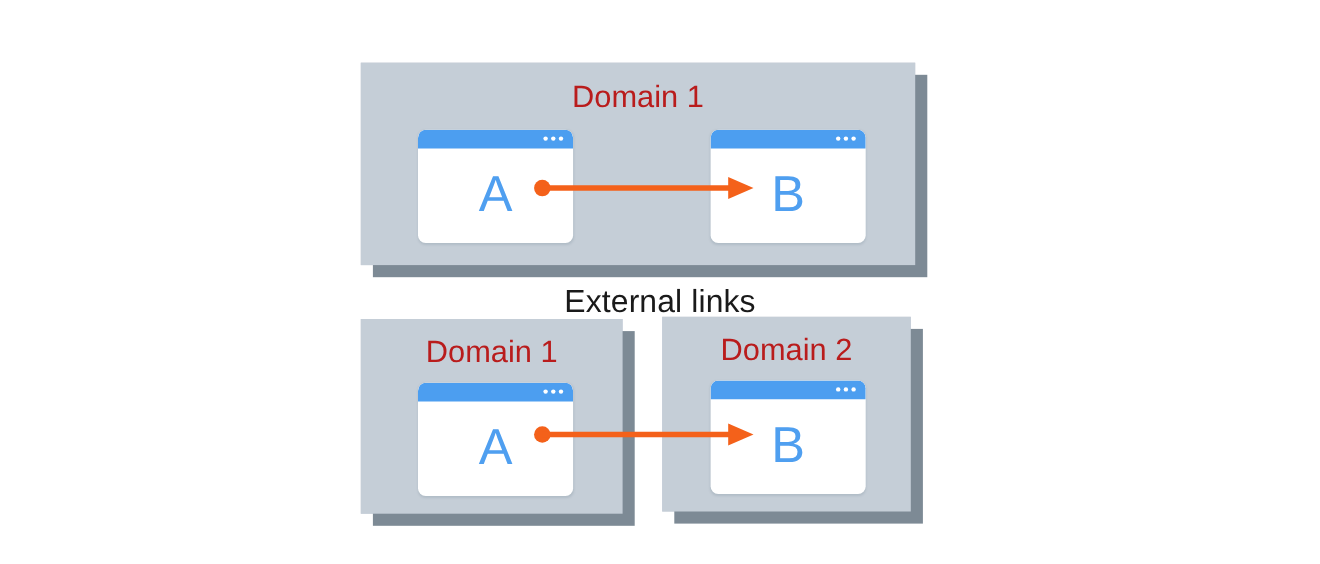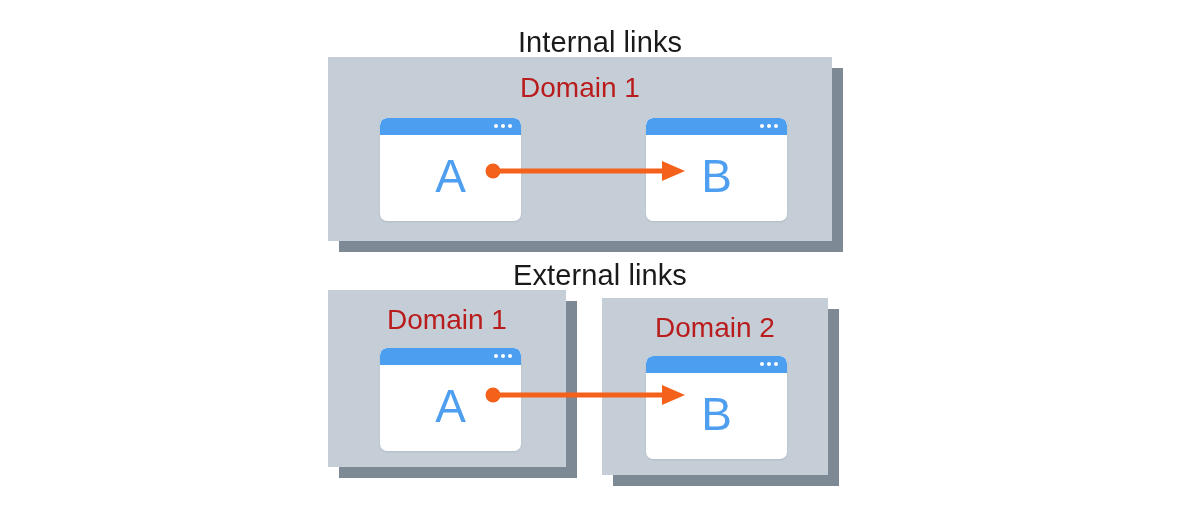--- a/index.html
+++ b/index.html
@@ -80,21 +80,21 @@
   
   #card-internal-domain1 {
     left: 328px; top: 57px; width: 504px; height: 184px;
   }
   #card-internal-domain1 .domain-label { top: 17px; }
 
   #card-external-domain1 {
     left: 328px; top: 290px; width: 238px; height: 177px;
   }
   #card-external-domain2 {
-    left: 602px; top: 298px; width: 226px; height: 177px;
+    left: 602px; top: 288px; width: 226px; height: 177px;
   }
   #card-external-domain1 .domain-label,
   #card-external-domain2 .domain-label { top: 16px; }
 
   
   .browser-window {
     position: absolute;
     width: 141px;
     height: 103px;
     border-radius: 7px;
@@ -158,21 +158,20 @@
     pointer-events: none;
   }
   #arrow-internal { left: 484px; top: 156px; }
   #arrow-external { left: 484px; top: 380px; }
 </style>
 </head>
 <body>
 
 <div id="diagram">
 
-  <div class="section-title internal">Internal links</div>
 
   <div class="domain-card" id="card-internal-domain1">
     <div class="card-shadow"></div>
     <div class="card-face"></div>
     <div class="card-inner">
       <div class="domain-label">Domain 1</div>
 
       <div class="browser-window" id="win-internal-a">
         <div class="browser-titlebar">
           <div class="titlebar-dots">

